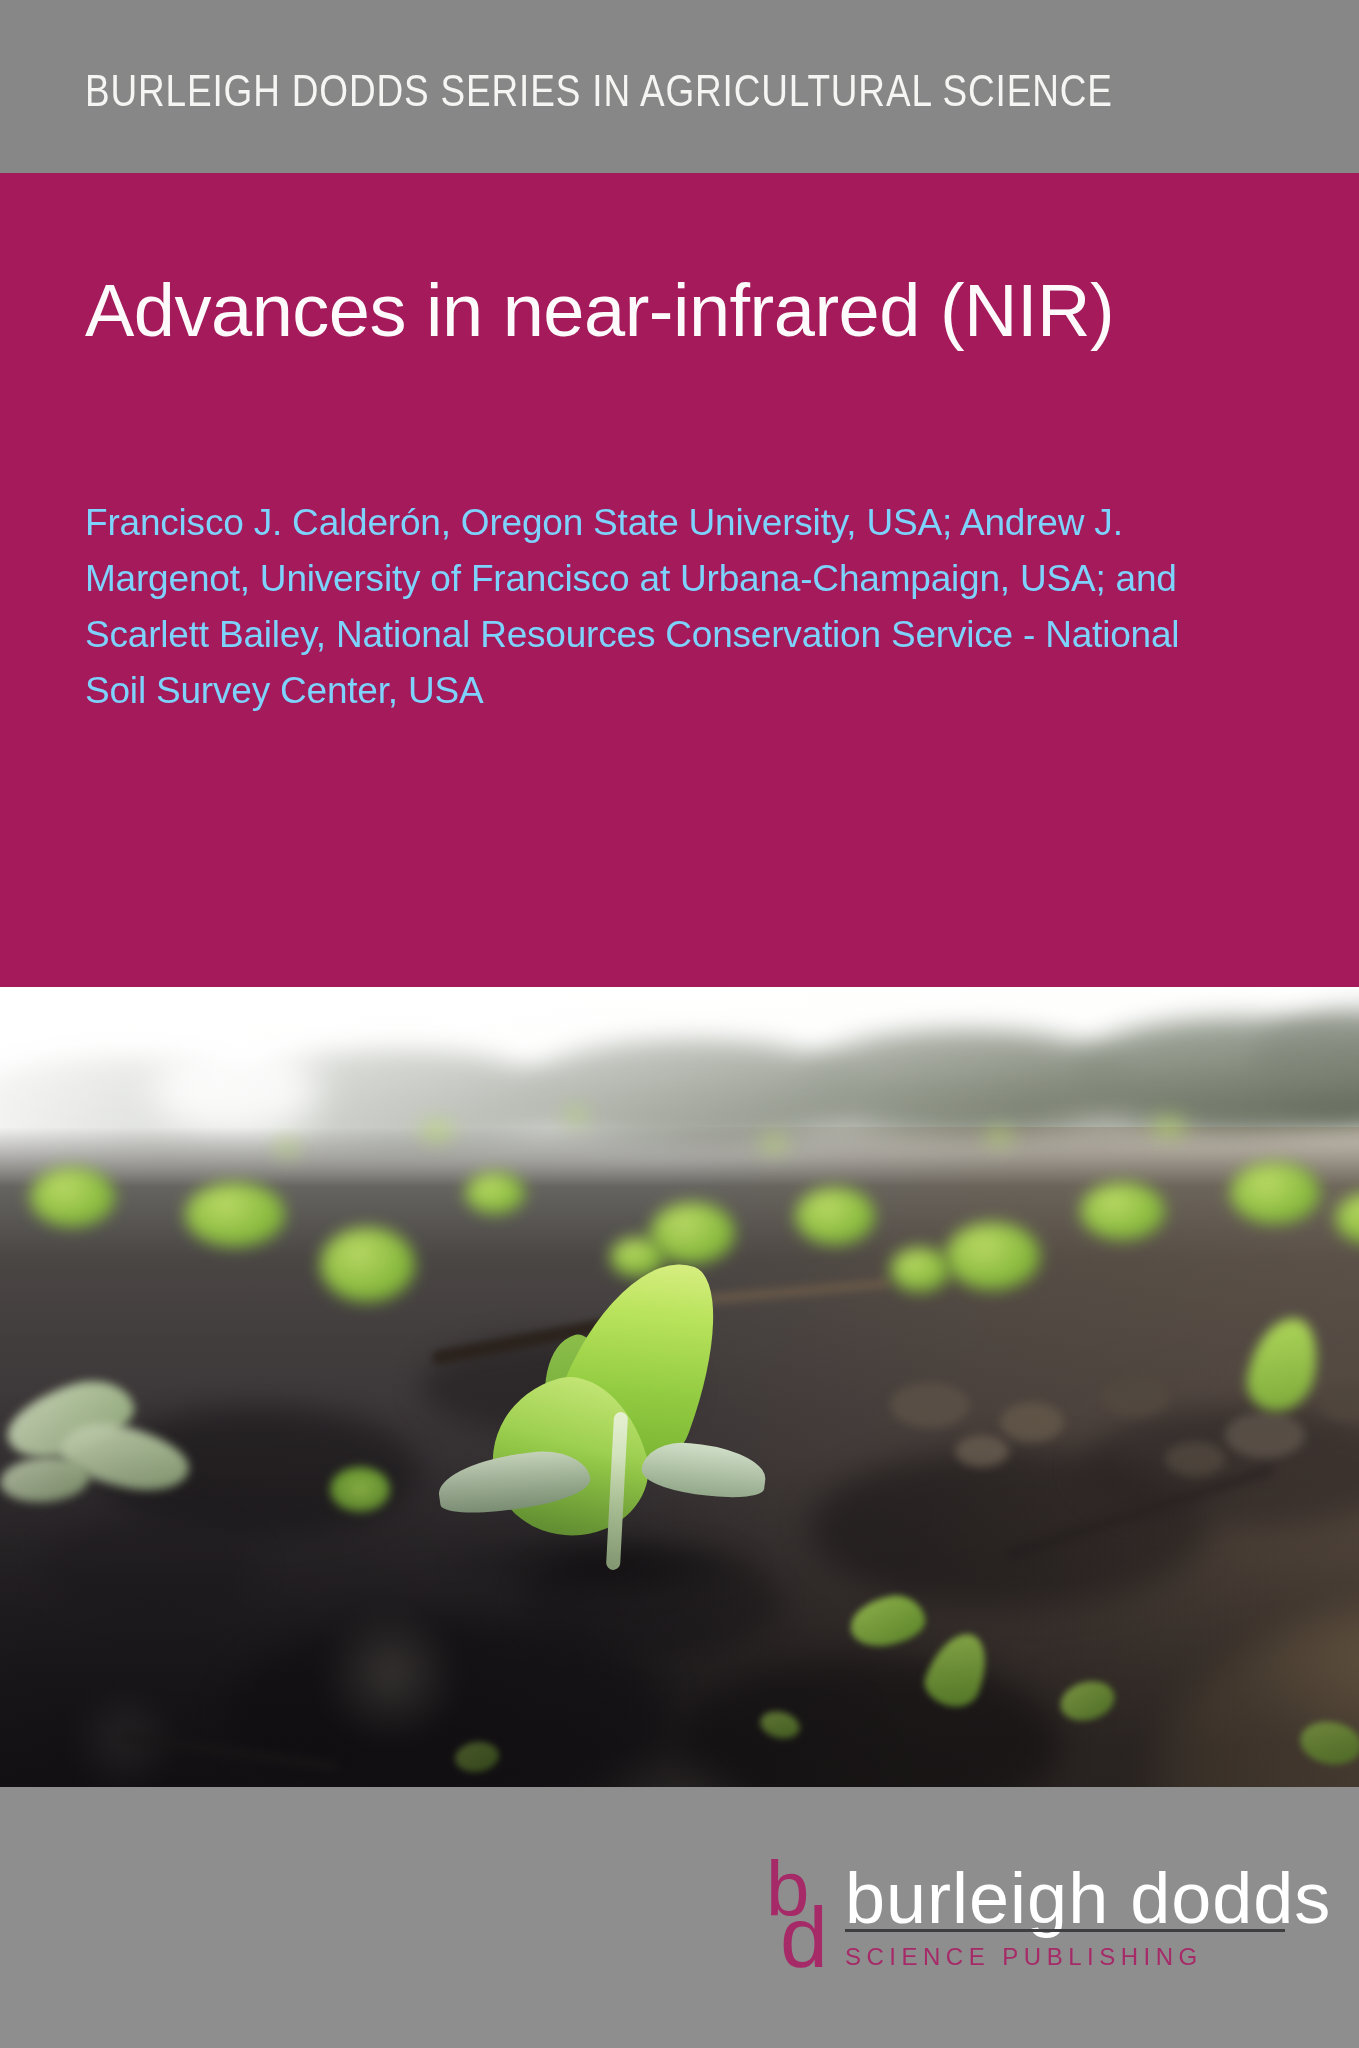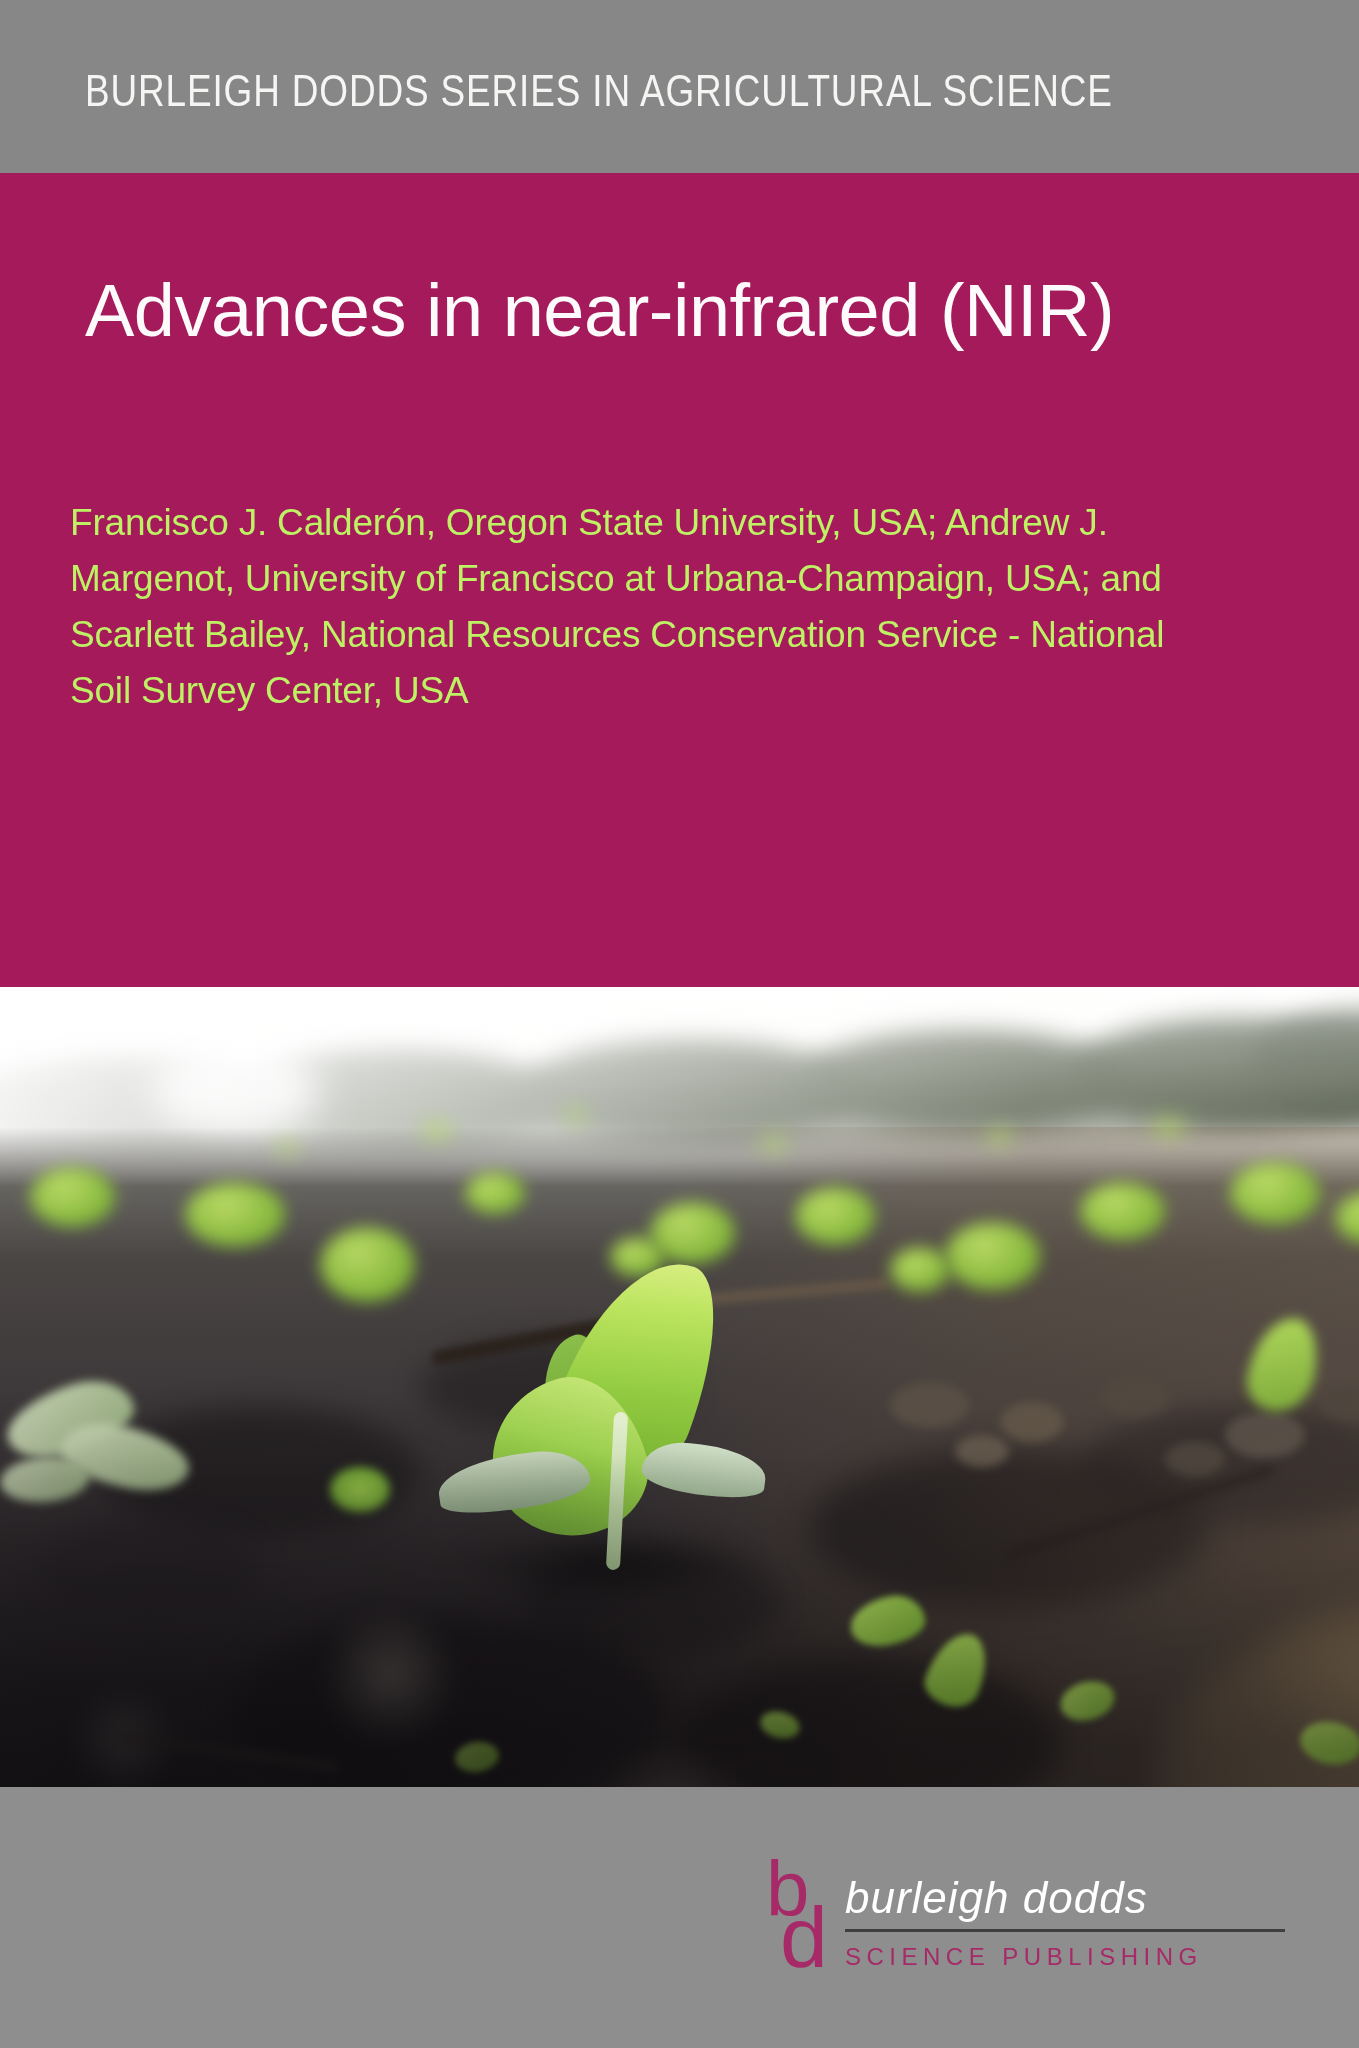--- a/index.html
+++ b/index.html
@@ -10,22 +10,22 @@
   .series-band{position:absolute;left:0;top:0;width:100%;height:173px;background:#878787;}
   .series-title{position:absolute;left:85px;top:69px;font-size:44px;line-height:44px;
                 color:#f5f5f3;letter-spacing:1px;white-space:nowrap;
                 transform:scaleX(.84);transform-origin:left center;}
 
   
   .title-panel{position:absolute;left:0;top:173px;width:100%;height:814px;background:#a41a5a;}
   .book-title{position:absolute;left:85px;top:48px;margin:0;font-weight:400;
               font-size:74px;line-height:100px;letter-spacing:-0.5px;color:#fdfafc;}
   .book-title .line{display:block;white-space:nowrap;margin-top:40px;}
-  .authors{position:absolute;left:70px;top:322px;margin:0;
-           font-size:37px;line-height:56px;letter-spacing:-0.2px;color:#bef264;}
+  .authors{position:absolute;left:85px;top:322px;margin:0;
+           font-size:37px;line-height:56px;letter-spacing:-0.2px;color:#7dd3fc;}
   .authors .line{display:block;white-space:nowrap;}
 
   
   .photo{position:absolute;left:0;top:987px;width:1359px;height:800px;overflow:hidden;background:#e9ebe3;}
   .sky{position:absolute;left:0;top:0;width:100%;height:280px;z-index:0;
        background:linear-gradient(180deg,#ffffff 0%,#fdfdfa 40%,#f0f2e9 75%,#e2e5d9 100%);}
   .haze{position:absolute;left:0;top:0;width:100%;height:200px;z-index:2;
         background:linear-gradient(180deg,rgba(255,255,255,.5),rgba(255,255,255,0) 82%),
                    linear-gradient(90deg,rgba(255,255,255,.92) 0%,rgba(255,255,255,.55) 40%,
                                    rgba(250,251,246,.18) 76%,rgba(248,249,243,.06) 100%);}
@@ -38,22 +38,22 @@
   .vignette{position:absolute;inset:0;z-index:6;
             background:radial-gradient(120% 110% at 12% 102%,rgba(8,6,10,.5),rgba(8,6,10,0) 48%),
                        linear-gradient(180deg,rgba(0,0,0,0) 58%,rgba(12,10,13,.40) 95%),
                        radial-gradient(55% 45% at 100% 72%,rgba(150,118,80,.15),rgba(150,118,80,0) 60%);}
 
   
   .footer{position:absolute;left:0;top:1787px;width:100%;height:261px;background:#8e8e8e;}
   .logo-b,.logo-d{position:absolute;line-height:1;color:#a62a68;font-weight:400;}
   .logo-b{left:766px;top:63px;font-size:78px;}
   .logo-d{left:780px;top:107px;font-size:86px;}
-  .logo-name{position:absolute;left:845px;top:79px;font-size:44px;line-height:64px;
-             letter-spacing:1px;color:#ffffff;white-space:nowrap;font-style:italic;}
+  .logo-name{position:absolute;left:845px;top:79px;font-size:72px;line-height:64px;
+             letter-spacing:1px;color:#ffffff;white-space:nowrap;}
   .logo-rule{position:absolute;left:845px;top:142px;width:440px;height:3px;background:#3e3e40;}
   .logo-tagline{position:absolute;left:845px;top:153px;font-size:24px;line-height:34px;
                 letter-spacing:5.5px;color:#a62a68;white-space:nowrap;}
 </style>
 </head>
 <body>
 
 <div id="cover">
 
   <header class="series-band">

